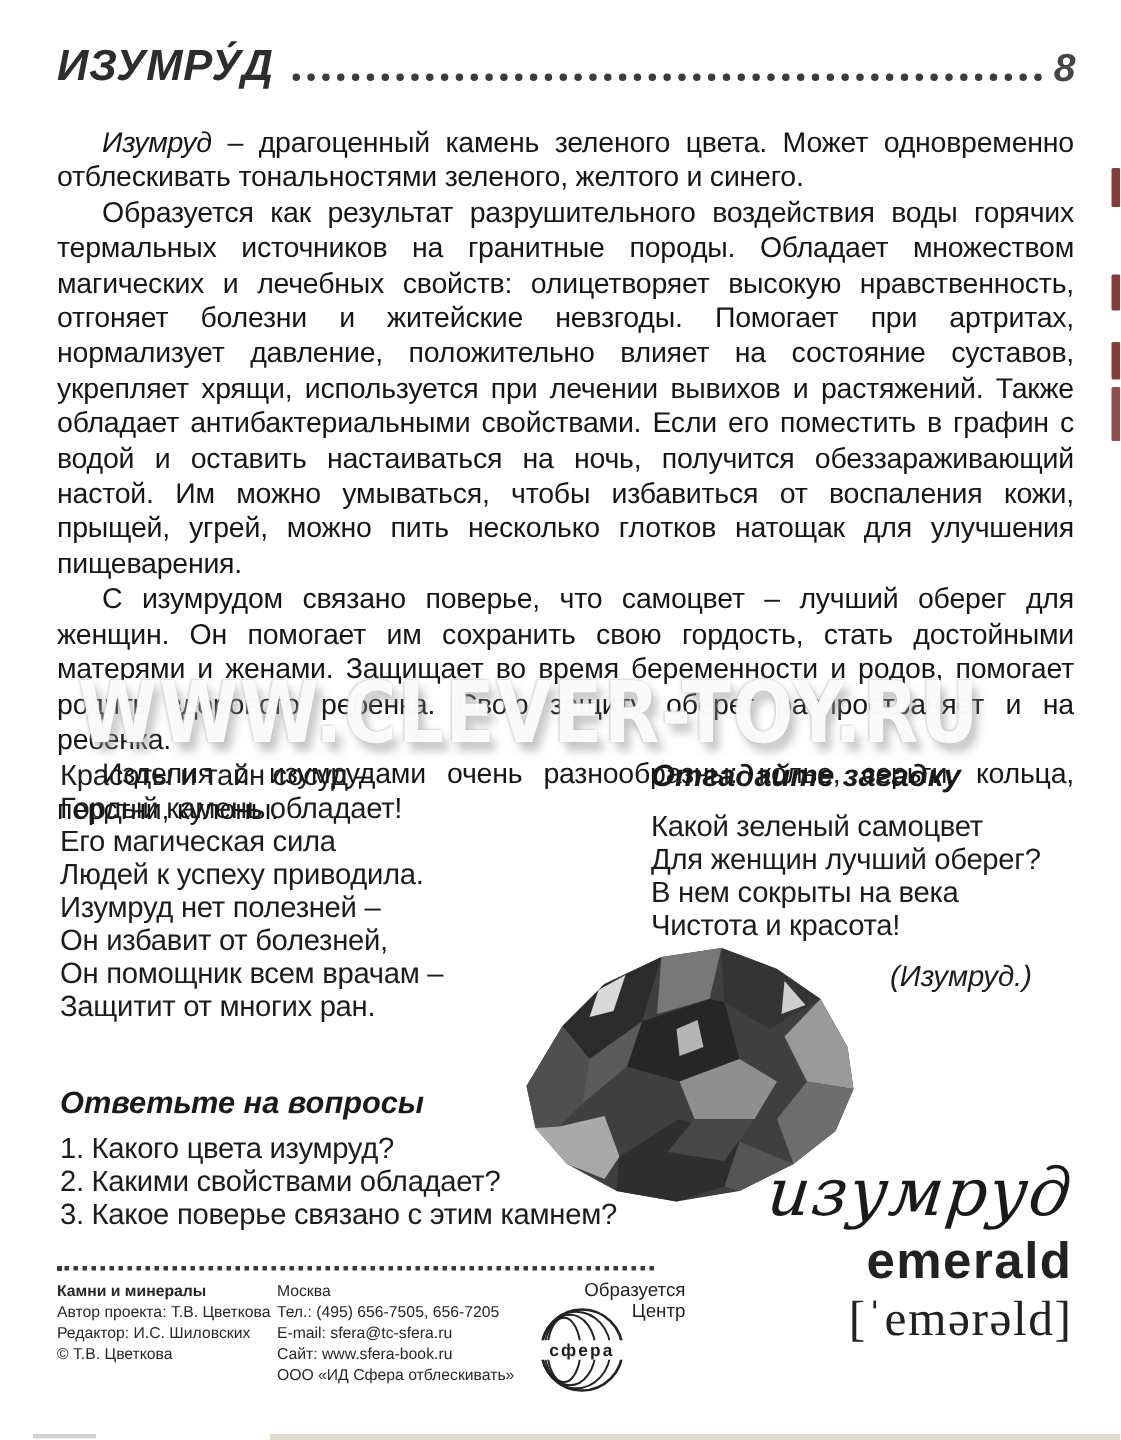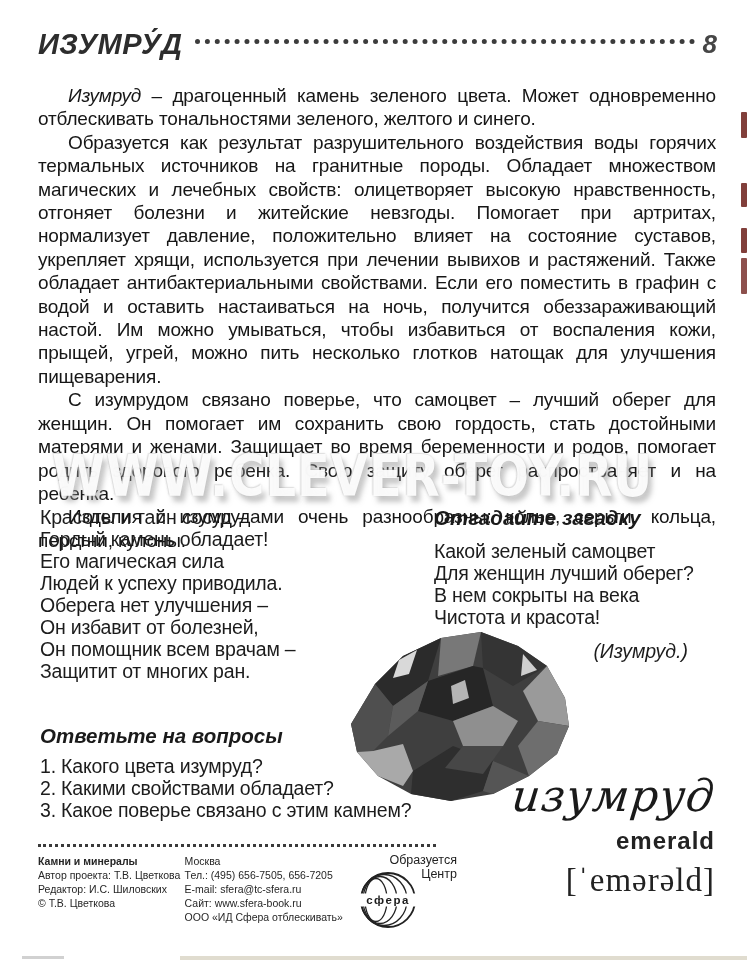--- a/index.html
+++ b/index.html
@@ -7,21 +7,21 @@
     position:relative;
     width:747px;height:960px;
     background:#ffffff;
     overflow:hidden;
     font-family:"Liberation Sans",sans-serif;
     color:#1c1c1c;
   }
   
   .header{
     position:absolute;top:28px;left:38px;right:30px;
-    display:flex;align-items:center;
+    display:flex;align-items:flex-end;
   }
   .title{
     font-size:29px;font-weight:bold;font-style:italic;
     letter-spacing:.5px;color:#2d2d2d;white-space:nowrap;
   }
   .leader{
     flex:1;height:0;
     border-bottom:5px dotted #3c3c3c;
     margin:0 8px 7px 12px;
   }
@@ -66,21 +66,21 @@
   .stone{position:absolute;top:626px;left:333px;width:240px;height:178px;z-index:3;}
   
   .vocab{position:absolute;top:772px;right:32px;text-align:right;z-index:4;}
   .vocab-ru{
     font-family:"DejaVu Serif",serif;font-style:italic;
     font-size:44px;line-height:48px;color:#1a1a1a;
     transform:skewX(-6deg);letter-spacing:1px;
   }
   .vocab-en{
     font-family:"Liberation Sans",sans-serif;font-weight:bold;
-    font-size:24px;line-height:38px;color:#222;letter-spacing:1px;margin-top:2px;
+    font-size:34px;line-height:38px;color:#222;letter-spacing:1px;margin-top:2px;
   }
   .vocab-tr{
     font-family:"Liberation Serif",serif;
     font-size:33px;line-height:40px;color:#222;letter-spacing:1px;
   }
   
   .footer{position:absolute;top:844px;left:38px;width:420px;z-index:2;}
   .footer-rule{width:398px;border-top:3px dotted #3a3a3a;margin-bottom:7px;}
   .footer-cols{display:flex;align-items:flex-start;}
   .fcol1{width:148px;}
@@ -120,21 +120,21 @@
     <p>Изделия с изумрудами очень разнообразны: колье, серьги, кольца, перстни, кулоны.</p>
   </div>
 
   <div class="watermark">WWW.CLEVER-TOY.RU</div>
 
   <div class="poem-col">
     <div class="verse-line">Красоты и тайн сосуд –</div>
     <div class="verse-line">Гордый камень обладает!</div>
     <div class="verse-line">Его магическая сила</div>
     <div class="verse-line">Людей к успеху приводила.</div>
-    <div class="verse-line">Оберега нет улучшения –</div>
+    <div class="verse-line">Изумруд нет полезней –</div>
     <div class="verse-line">Он избавит от болезней,</div>
     <div class="verse-line">Он помощник всем врачам –</div>
     <div class="verse-line">Защитит от многих ран.</div>
   </div>
 
   <div class="riddle-col">
     <div class="col-heading">Отгадайте загадку</div>
     <div class="verse-line">Какой зеленый самоцвет</div>
     <div class="verse-line">Для женщин лучший оберег?</div>
     <div class="verse-line">В нем сокрыты на века</div>

